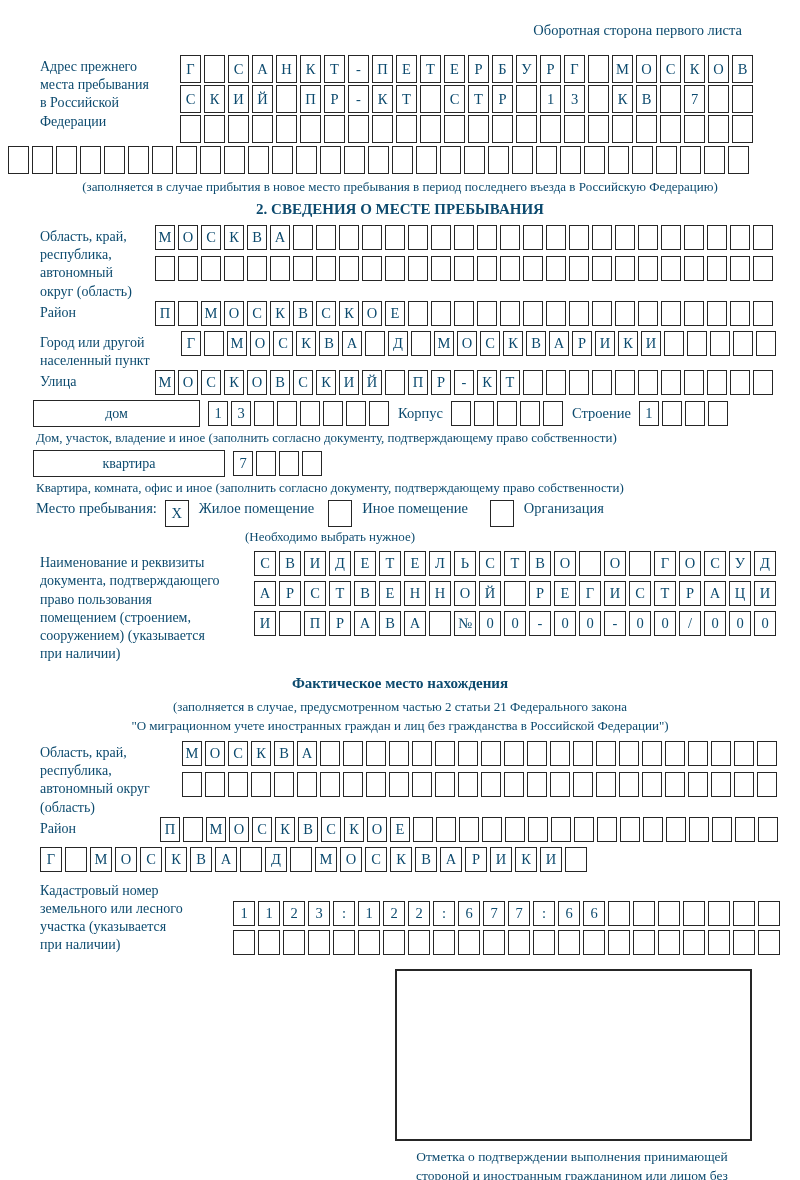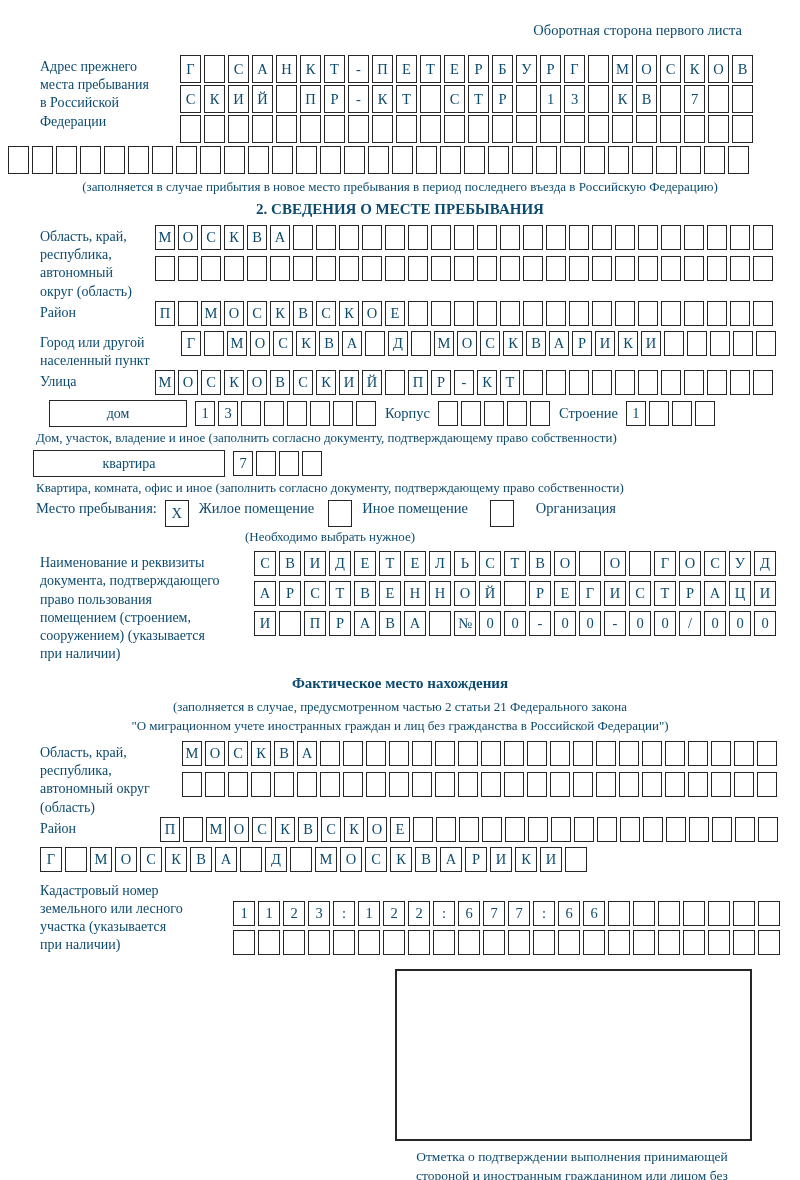--- a/index.html
+++ b/index.html
@@ -47,21 +47,21 @@
   .lbl.w140{ width:141px; }
   .reg .boxrow{ margin-bottom:6px; }
 
   .hrow{ display:flex; align-items:center; margin-left:33px; margin-bottom:3px; }
   .widebox{
     box-sizing:border-box; flex:none; height:27px;
     border:1.8px solid #262626;
     display:flex; align-items:center; justify-content:center;
     font-size:14px;
   }
-  .widebox.dom{ width:138px; margin-right:8px;margin-left:16px; }
+  .widebox.dom{ width:167px; margin-right:8px; }
   .widebox.kv{ width:192px; margin-right:8px; }
   .inl-lbl{ font-size:14.5px; margin:0 8px 0 6px; flex:none; }
 
   .crow{ display:flex; margin-left:36px; margin-top:4px; font-size:14.5px; }
   .crow .cb{ width:24px; height:27px; margin:0 10px 0 8px; }
   .crow .gap{ margin-left:14px; }
   .crow .gap2{ margin-left:22px; }
   .hint{ font-size:13px; margin:2px 0 6px 245px; }
 
   .doc{ margin-left:40px; margin-top:4px; }
@@ -417,21 +417,21 @@
   </div>
   <div class="note ind">Квартира, комната, офис и иное (заполнить согласно документу, подтверждающему право собственности)</div>
 
   <div class="crow">
     <span>Место пребывания:</span>
     <span class="cell cb">X</span>
     <span>Жилое помещение</span>
     <span class="cell cb gap"></span>
     <span>Иное помещение</span>
     <span class="cell cb gap2"></span>
-    <span style="margin-left:12px">Организация</span>
+    <span style="">Организация</span>
   </div>
   <div class="hint">(Необходимо выбрать нужное)</div>
 
   <div class="frow doc">
     <div class="lbl">Наименование и реквизиты<br>документа, подтверждающего<br>право пользования<br>помещением (строением,<br>сооружением) (указывается<br>при наличии)</div>
     <div class="rowscol">
       <div class="boxrow w22">
           <span class="cell">С</span>
           <span class="cell">В</span>
           <span class="cell">И</span>

